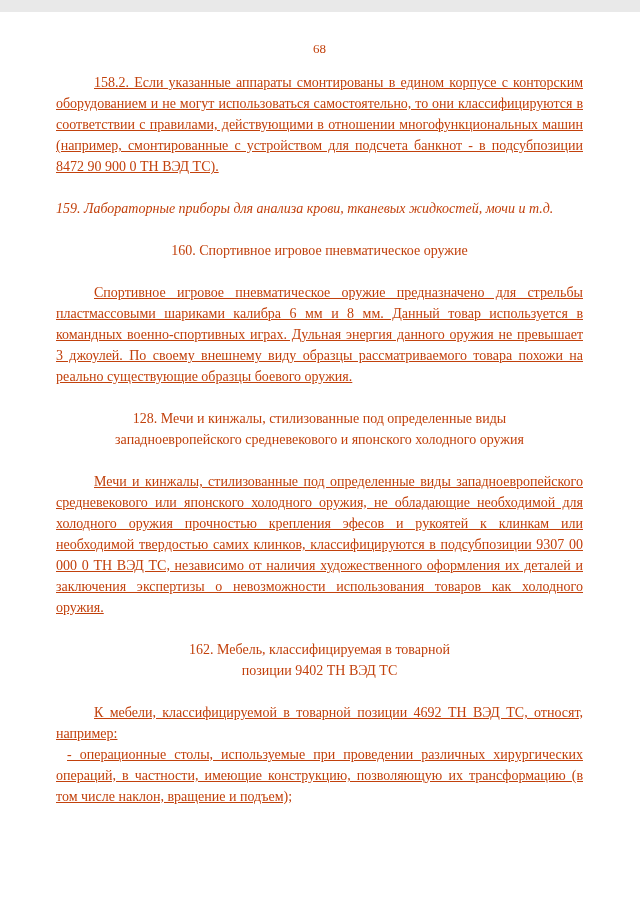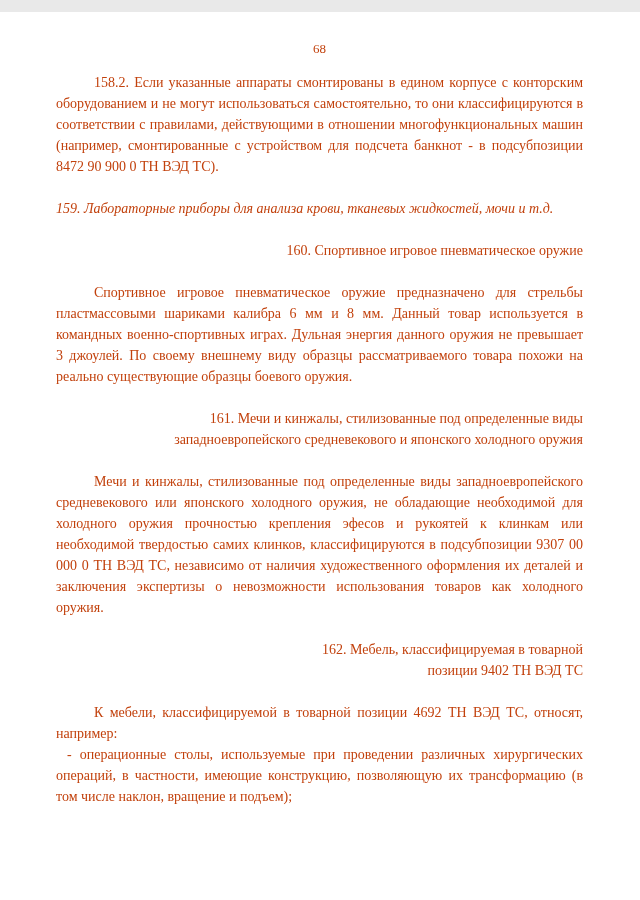--- a/index.html
+++ b/index.html
@@ -23,30 +23,31 @@
   }
   .page-number {
     text-align: center;
     font-size: 13px;
     margin-bottom: 13px;
   }
   p.para {
     margin: 0;
     text-align: justify;
     text-indent: 38px;
+    text-decoration: underline;
   }
   p.para.list-item {
     text-indent: 11px;
   }
   .heading {
     margin: 21px 0;
     font-weight: normal;
     font-size: 14px;
     line-height: 21px;
-    text-align: right;
+    text-align: center;
     white-space: pre-line;
   }
   .heading.left {
     text-align: left;
     font-style: italic;
   }
 </style>
 </head>
 <body>
 
@@ -57,21 +58,21 @@
   <p class="para">158.2. Если указанные аппараты смонтированы в едином корпусе с конторским оборудованием и не могут использоваться самостоятельно, то они классифицируются в соответствии с правилами, действующими в отношении многофункциональных машин (например, смонтированные с устройством для подсчета банкнот - в подсубпозиции 8472 90 900 0 ТН ВЭД ТС).</p>
 
   <h2 class="heading left">159. Лабораторные приборы для анализа крови, тканевых жидкостей, мочи и т.д.</h2>
 
 
   <h2 class="heading">160. Спортивное игровое пневматическое оружие</h2>
 
   <p class="para">Спортивное игровое пневматическое оружие предназначено для стрельбы пластмассовыми шариками калибра 6 мм и 8 мм. Данный товар используется в командных военно-спортивных играх. Дульная энергия данного оружия не превышает 3 джоулей. По своему внешнему виду образцы рассматриваемого товара похожи на реально существующие образцы боевого оружия.</p>
 
 
-  <h2 class="heading">161. Мечи и кинжалы, стилизованные под определенные виды
+  <h2 class="heading">128. Мечи и кинжалы, стилизованные под определенные виды
 западноевропейского средневекового и японского холодного оружия</h2>
 
   <p class="para">Мечи и кинжалы, стилизованные под определенные виды западноевропейского средневекового или японского холодного оружия, не обладающие необходимой для холодного оружия прочностью крепления эфесов и рукоятей к клинкам или необходимой твердостью самих клинков, классифицируются в подсубпозиции 9307 00 000 0 ТН ВЭД ТС, независимо от наличия художественного оформления их деталей и заключения экспертизы о невозможности использования товаров как холодного оружия.</p>
 
   <h2 class="heading">162. Мебель, классифицируемая в товарной
 позиции 9402 ТН ВЭД ТС</h2>
 
   <p class="para">К мебели, классифицируемой в товарной позиции 4692 ТН ВЭД ТС, относят, например:</p>
 
   <p class="para list-item">- операционные столы, используемые при проведении различных хирургических операций, в частности, имеющие конструкцию, позволяющую их трансформацию (в том числе наклон, вращение и подъем);</p>

